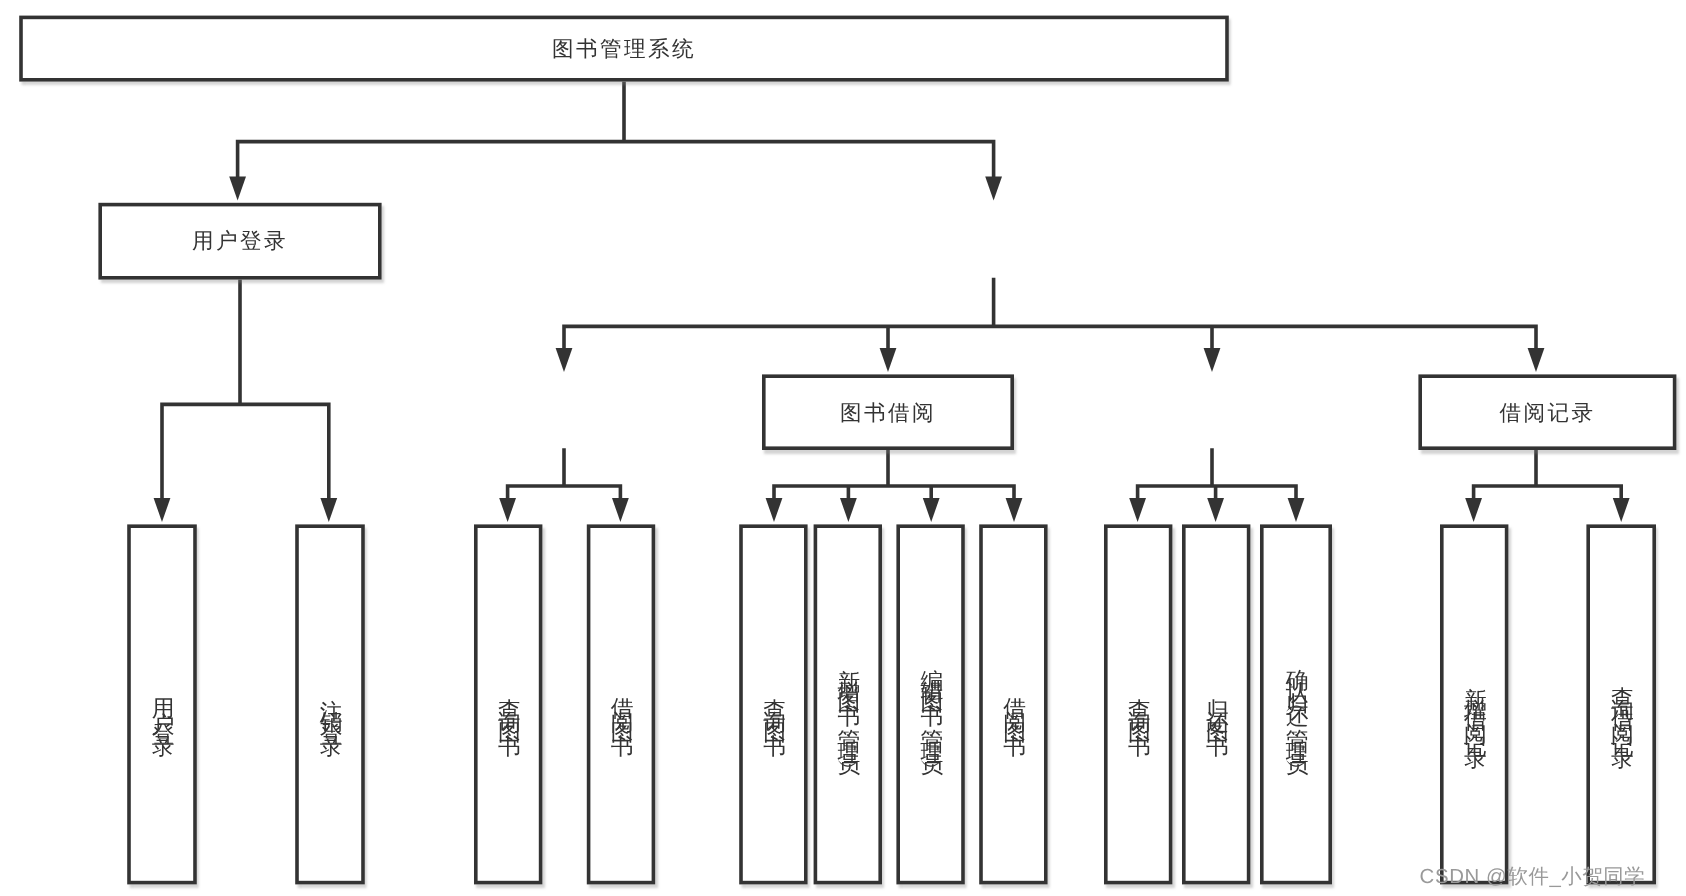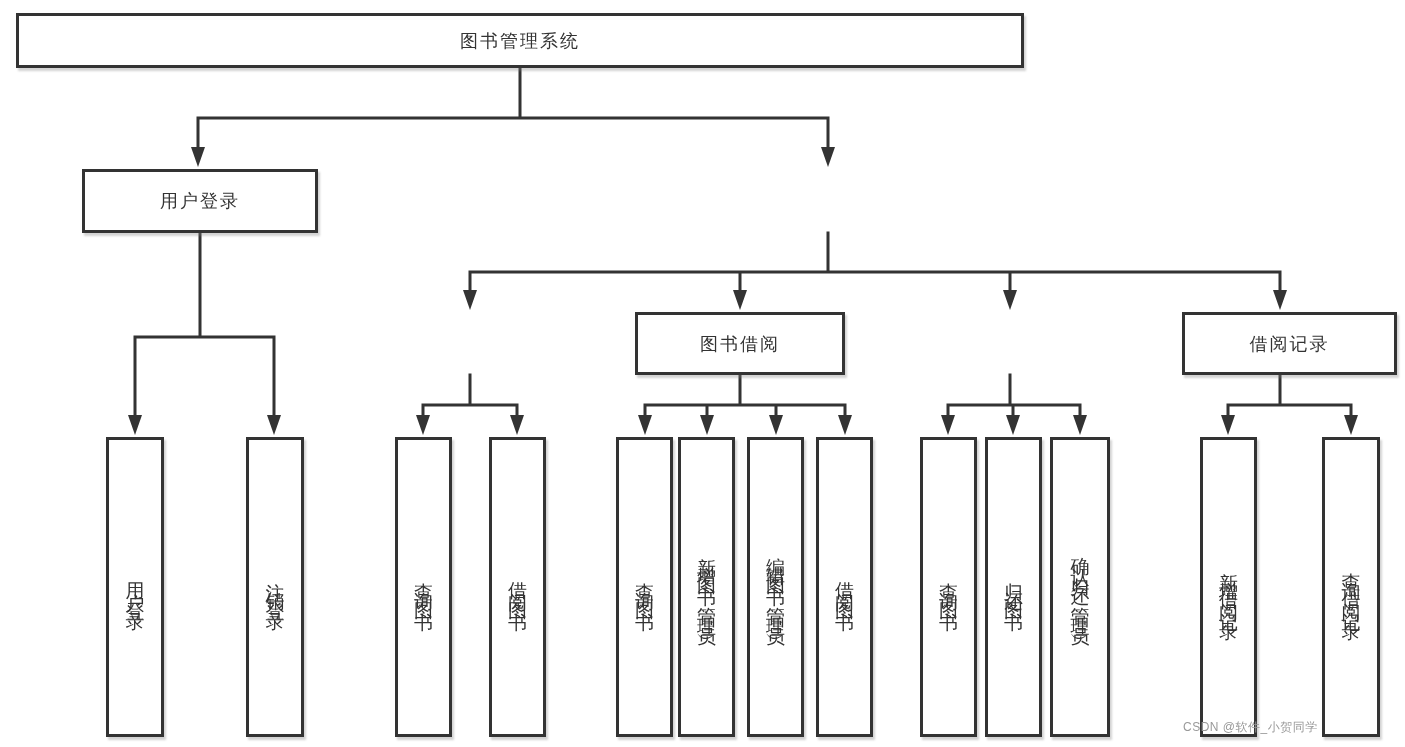--- a/index.html
+++ b/index.html
@@ -10,21 +10,21 @@
         display:flex;align-items:center;justify-content:center;
         font-size:18px;letter-spacing:2px;color:#333333;
         box-shadow:2px 3px 2px rgba(130,130,130,0.35);}
   .vbox{position:absolute;box-sizing:border-box;top:437px;height:300px;width:58px;
         border:3px solid #333333;background:#ffffff;
         display:flex;align-items:center;justify-content:center;
         writing-mode:vertical-rl;text-orientation:mixed;
         font-size:19px;letter-spacing:10px;color:#333333;
         box-shadow:2px 3px 2px rgba(130,130,130,0.35);}
   #watermark{position:absolute;left:1183px;top:719px;z-index:5;
-             font-size:12px;color:#999999;letter-spacing:0.5px;white-space:nowrap;}
+             font-size:17px;color:#999999;letter-spacing:0.5px;white-space:nowrap;}
 </style>
 </head>
 <body>
 
 <div id="canvas">
 
   <svg id="wires" width="1405" height="747" viewBox="0 0 1405 747">
     <g stroke="#333333" stroke-width="3" fill="none" stroke-linecap="square">
 
       <path d="M520 68 V118 M198 118 H828 M198 118 V150 M828 118 V150"></path>

